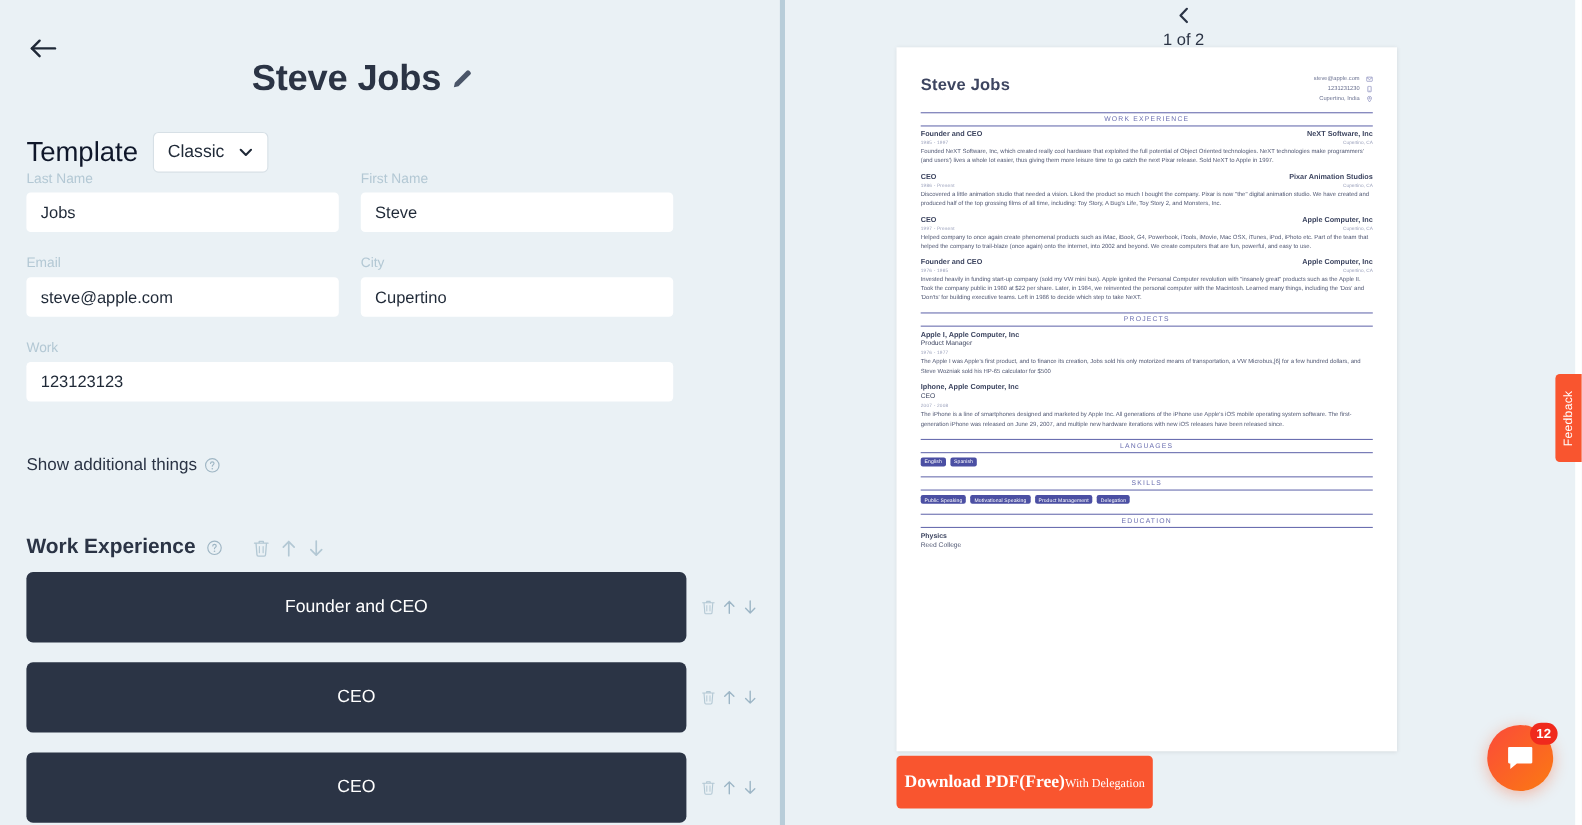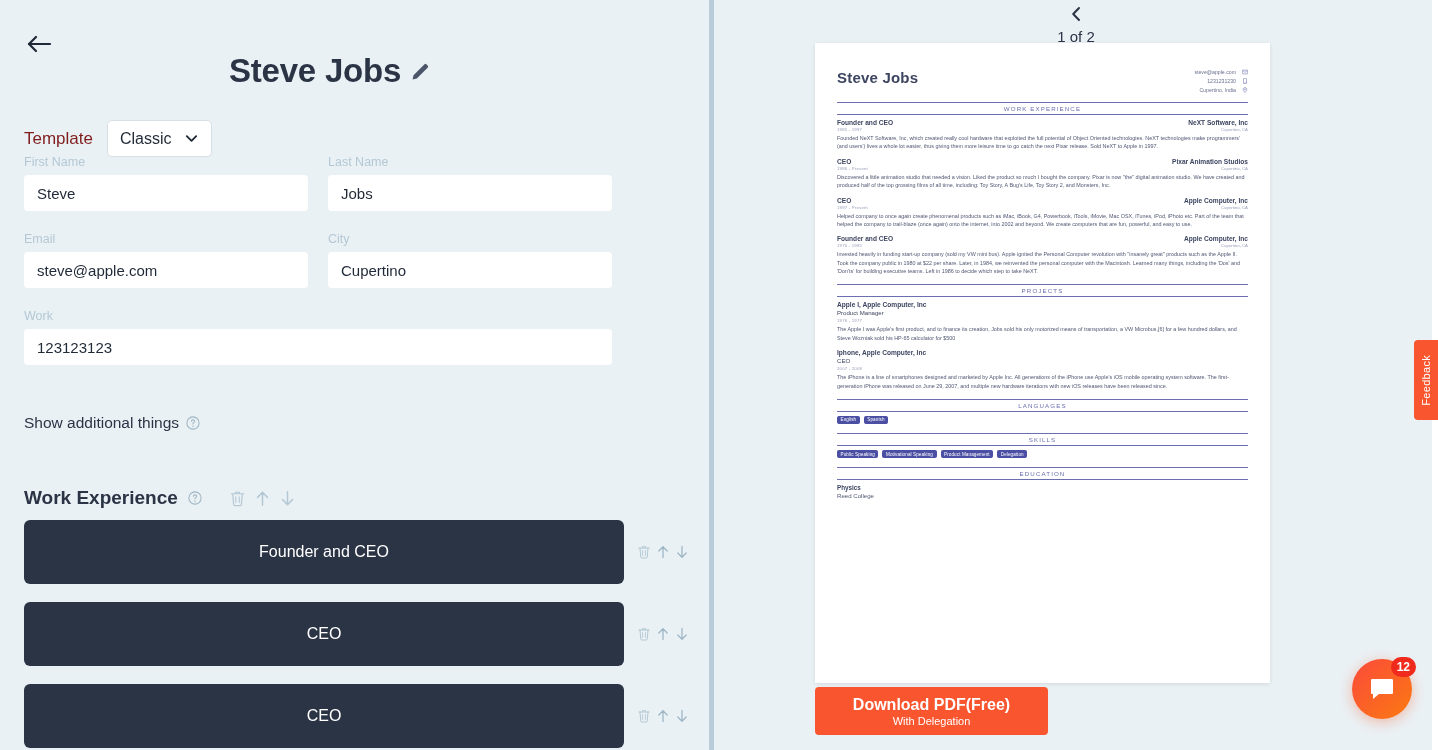--- a/index.html
+++ b/index.html
@@ -33,21 +33,21 @@
   .doc-title {
     font-size: 33px; font-weight: bold; color: #2b3445;
     letter-spacing: -0.2px;
   }
   .pencil-icon { width: 20px; height: 20px; color: #4a5568; cursor: pointer; display:block; }
 
   .template-row {
     position: absolute; left: 24px; top: 120px;
     display: flex; align-items: center; gap: 14px;
   }
-  .template-label { font-size: 17px; color: #7f1d1d; font-weight: 400; }
+  .template-label { font-size: 25px; color: #0f172a; font-weight: 400; }
   .template-select {
     background: #ffffff; border: 1px solid #d7e0e6; border-radius: 5px;
     height: 37px; padding: 0 12px;
     display: flex; align-items: center; gap: 12px; cursor: pointer;
   }
   .template-select .sel-val { font-size: 16px; color: #1f2937; }
   .chev { width: 15px; height: 15px; color: #1f2937; }
 
   .field-grid {
     position: absolute; left: 24px; top: 155px; width: 588px;
@@ -150,23 +150,23 @@
   }
   .r-edu-deg { font-size: 6.3px; font-weight: bold; color: #3d4560; }
   .r-edu-school { font-size: 6.1px; color: #515873; margin-top: 1px; }
 
   .dl-row {
     position: absolute; left: 101px; top: 687px;
     display: flex; gap: 20px;
   }
   .dl-btn {
     width: 233px; height: 48px; background: #f9552f; border-radius: 4px;
-    display: flex; flex-direction: column; align-items: center; justify-content: center;
+    display: flex; flex-direction: row; align-items: center; justify-content: center;
     cursor: pointer; color: #ffffff; border: none;
-    font-family: Liberation Sans, sans-serif;
+    font-family: Liberation Serif, serif;
   }
   .dl-main { font-size: 16px; font-weight: bold; }
   .dl-sub { font-size: 11px; margin-top: 1px; }
 
   
   .feedback-tab {
     position: absolute; right: 0; top: 340px;
     width: 24px; height: 80px; background: #f9552f;
     border-radius: 4px 0 0 4px;
     display: flex; align-items: center; justify-content: center;
@@ -224,26 +224,26 @@
         <span class="sel-val">Classic</span>
         <svg class="chev" viewBox="0 0 16 16" fill="none">
           <path d="M3 5.5L8 10.5L13 5.5" stroke="#1f2937" stroke-width="2" stroke-linecap="round" stroke-linejoin="round"></path>
         </svg>
       </div>
     </div>
 
     <div class="field-grid">
       <div class="field-row">
         <div class="field">
+          <span class="field-label">Last Name</span>
+          <input class="field-input" type="text" value="Jobs" style="">
+        </div>
+        <div class="field">
           <span class="field-label">First Name</span>
           <input class="field-input" type="text" value="Steve" style="">
-        </div>
-        <div class="field">
-          <span class="field-label">Last Name</span>
-          <input class="field-input" type="text" value="Jobs" style="">
         </div>
       </div>
       <div class="field-row" style="margin-top:21px;">
         <div class="field">
           <span class="field-label">Email</span>
           <input class="field-input" type="text" value="steve@apple.com" style="">
         </div>
         <div class="field">
           <span class="field-label">City</span>
           <input class="field-input" type="text" value="Cupertino" style="">

